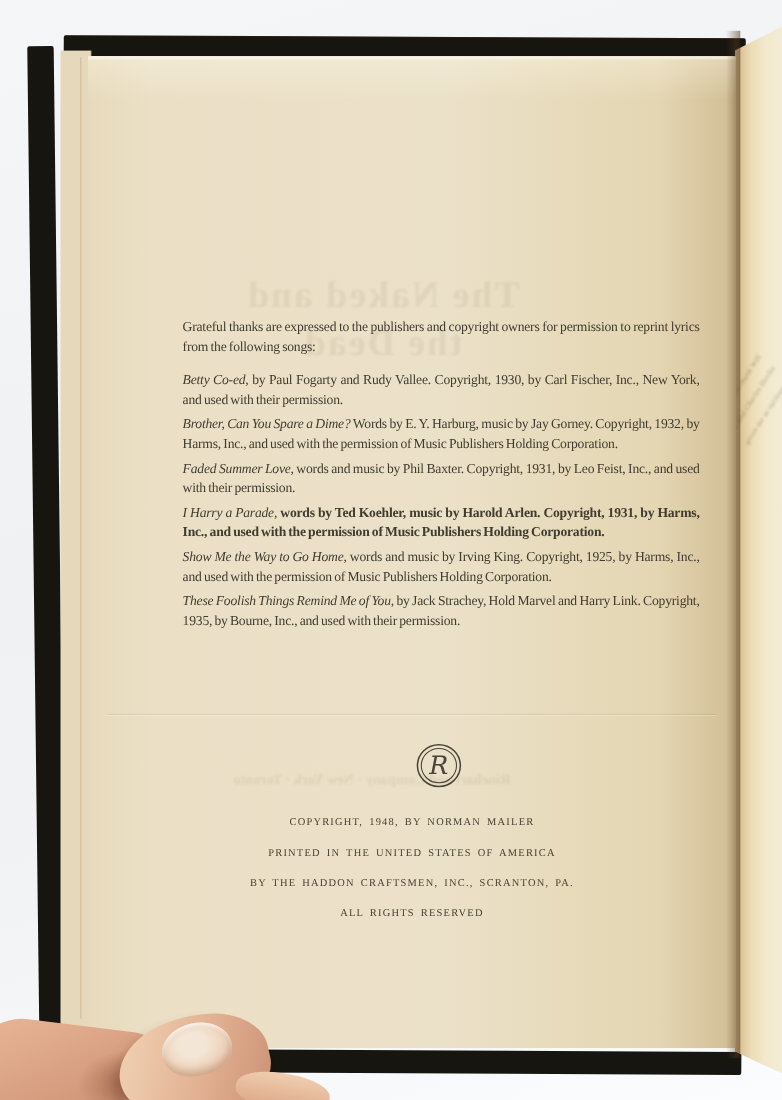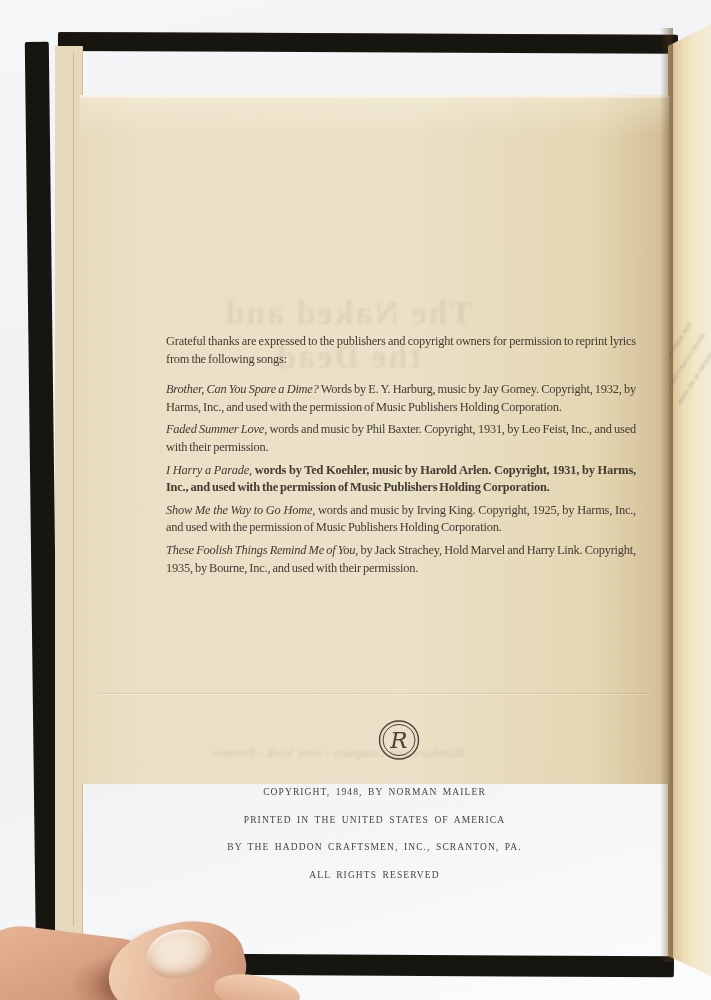--- a/index.html
+++ b/index.html
@@ -22,25 +22,25 @@
 
   
   .right-page{left:668px;top:20px;width:43px;height:958px;
     background:linear-gradient(90deg,#c2a173 0px,#e0c89d 7px,#eddcb6 15px,#f2e8cc 27px,#f3ecd6 43px);
     clip-path:polygon(0 26px,100% 4px,100% 956px,0 936px);}
   .rp-ghosts{left:-34px;top:288px;width:150px;transform:rotate(-57deg);transform-origin:center;}
   .rp-line{position:relative;display:block;font-size:7px;font-style:italic;letter-spacing:.3px;
     color:rgba(112,92,62,.55);filter:blur(1.1px);margin-bottom:9px;white-space:nowrap;}
 
   
-  .page{left:80px;top:51px;width:589px;height:689px;
+  .page{left:80px;top:51px;width:589px;height:902px;
     background:
       linear-gradient(180deg,rgba(255,250,235,.35) 0,rgba(255,250,235,0) 40px),
       linear-gradient(90deg,#e7dabc 0%,#ebe0c6 10%,#ebe1c8 55%,#e4d6b2 88%,#d3bf97 99%);
-    border-radius:3px 2px 2px 2px;margin-top:44px;}
+    border-radius:3px 2px 2px 2px;}
   .page .top-edge{left:0;top:0;width:100%;height:3px;background:rgba(255,250,238,.55);}
   .crease{left:3%;top:598px;width:94%;height:1px;background:rgba(120,100,60,.12);
     box-shadow:0 1px 0 rgba(255,255,255,.25);}
 
   
   .ghost{transform:scaleX(-1);color:rgba(125,108,74,.10);pointer-events:none;white-space:nowrap;}
   .ghost-title{left:118px;top:196px;width:300px;font-size:34px;font-weight:bold;
     letter-spacing:2px;white-space:normal;text-align:center;line-height:44px;filter:blur(1px);}
   .ghost-pub{left:44px;top:650px;width:340px;font-size:13px;font-weight:bold;
     color:rgba(125,108,74,.13);filter:blur(.8px);}
@@ -104,20 +104,21 @@
   </div>
 
   <div class="page">
     <div class="top-edge"></div>
 
     <div class="ghost ghost-title">The Naked and the Dead</div>
 
     <div class="textblock">
       <p class="intro">Grateful thanks are expressed to the publishers and copyright owners for permission to reprint lyrics from the following songs:</p>
       <div id="entries" style="position:relative;">
+          <p class="entry"><i>Betty Co-ed,</i><span style="position: relative;"> by Paul Fogarty and Rudy Vallee.  Copyright, 1930, by Carl Fischer, Inc., New York, and used with their permission.</span></p>
           <p class="entry"><i>Brother, Can You Spare a Dime?</i><span style="position: relative;"> Words by E. Y. Harburg, music by Jay Gorney.  Copyright, 1932, by Harms, Inc., and used with the permission of Music Publishers Holding Corporation.</span></p>
           <p class="entry"><i>Faded Summer Love,</i><span style="position: relative;"> words and music by Phil Baxter.  Copyright, 1931, by Leo Feist, Inc., and used with their permission.</span></p>
           <p class="entry"><i>I Harry a Parade,</i><span style="position: relative; font-weight: bold;"> words by Ted Koehler, music by Harold Arlen.  Copyright, 1931, by Harms, Inc., and used with the permission of Music Publishers Holding Corporation.</span></p>
           <p class="entry"><i>Show Me the Way to Go Home,</i><span style="position: relative;"> words and music by Irving King.  Copyright, 1925, by Harms, Inc., and used with the permission of Music Publishers Holding Corporation.</span></p>
           <p class="entry"><i>These Foolish Things Remind Me of You,</i><span style="position: relative;"> by Jack Strachey, Hold Marvel and Harry Link.  Copyright, 1935, by Bourne, Inc., and used with their permission.</span></p>
         </div>
     </div>
 
     <div class="crease"></div>
 

